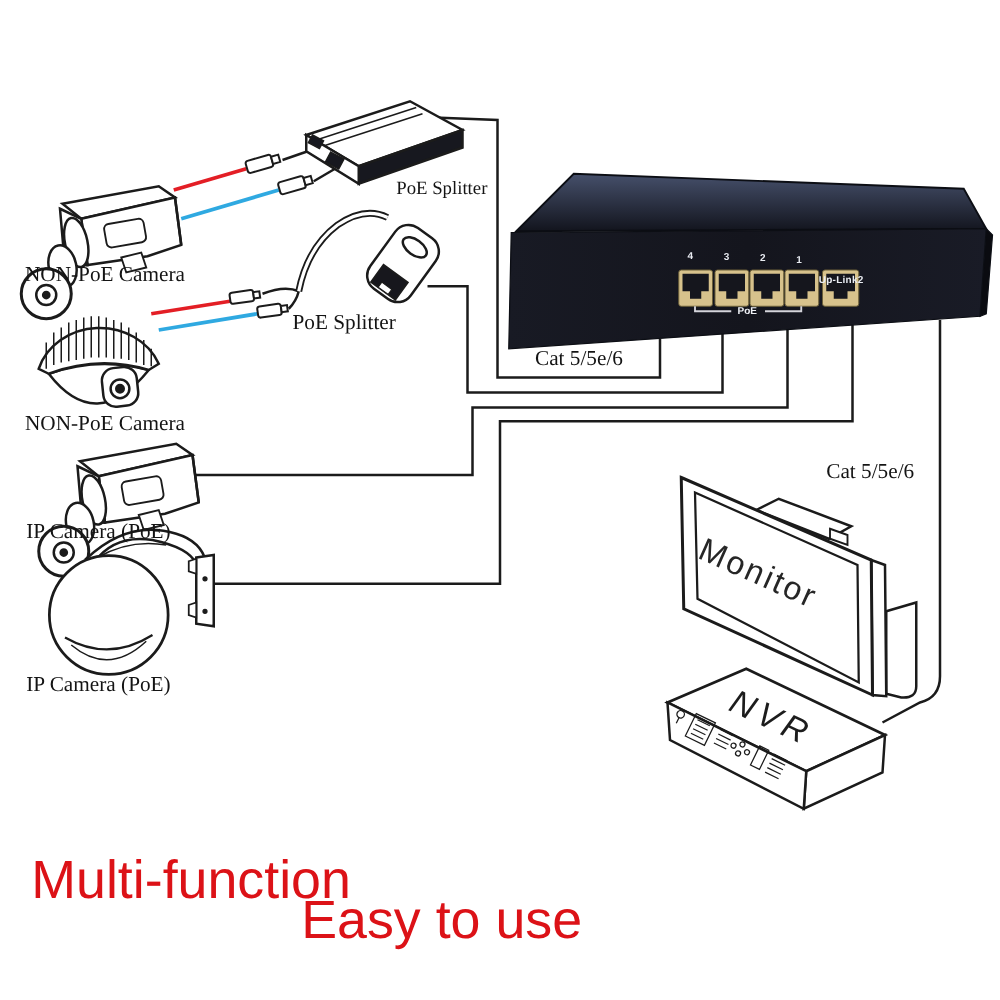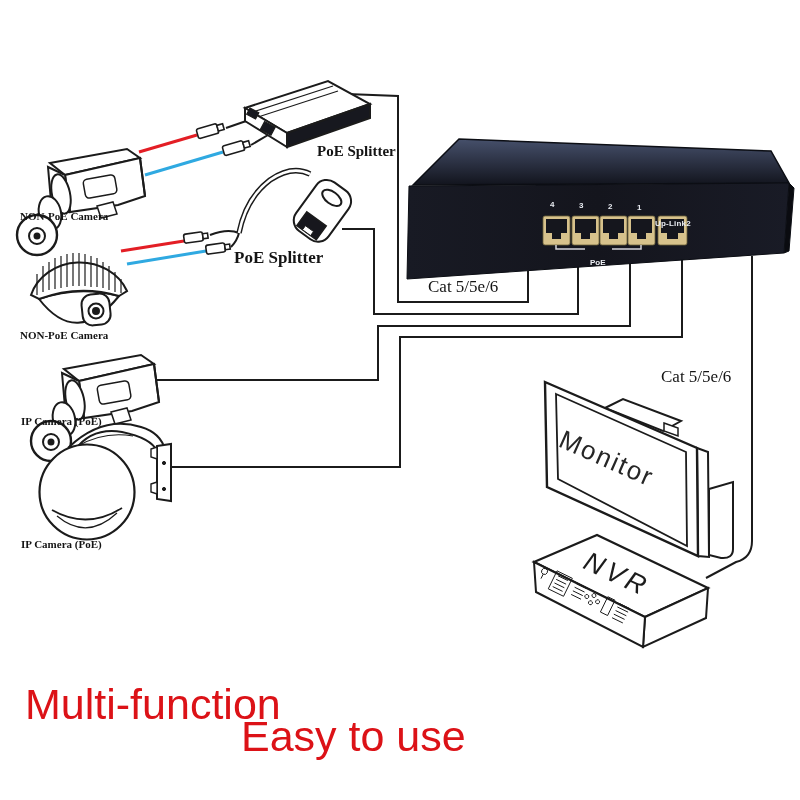--- a/index.html
+++ b/index.html
@@ -1,27 +1,27 @@
 <!DOCTYPE html>
 <html><head>
 <meta charset="utf-8">
 <style>
   html,body{margin:0;padding:0;background:#ffffff;}
   #canvas{position:relative;width:800px;height:800px;background:#ffffff;overflow:hidden;
           font-family:"Liberation Sans",sans-serif;}
   #lineart{position:absolute;left:0;top:0;width:800px;height:800px;}
-  .lbl{position:absolute;font-family:"Liberation Serif",serif;font-weight:700;
+  .lbl{position:absolute;font-family:"Liberation Serif",serif;font-weight:400;
        color:#141414;white-space:nowrap;}
-  .lbl-cam{font-size:11px;}
+  .lbl-cam{font-size:17px;}
   .lbl-split1{font-size:15px;}
   .lbl-split2{font-size:17px;}
   .lbl-cat{font-size:17px;font-weight:400;}
   .portlbl{position:absolute;font-size:8px;font-weight:700;color:#e9ecf2;
            letter-spacing:0.2px;white-space:nowrap;}
-  .poelbl{position:absolute;font-size:8px;font-weight:700;color:#eef0f5;white-space:nowrap;margin-top:14px;}
+  .poelbl{position:absolute;font-size:8px;font-weight:700;color:#eef0f5;white-space:nowrap;}
   .monitor-text{position:absolute;left:567px;top:424px;font-size:26px;color:#262626;
         letter-spacing:2px;transform:rotate(24deg);transform-origin:left top;white-space:nowrap;}
   .nvr-text{position:absolute;left:592px;top:546px;font-size:27px;font-style:italic;
         color:#1c1c1c;letter-spacing:4px;transform:rotate(25deg);transform-origin:left top;white-space:nowrap;}
   .footer-text{position:absolute;font-size:43px;color:#dc1217;white-space:nowrap;
         font-family:"Liberation Sans",sans-serif;}
   svg *{vector-effect:non-scaling-stroke;}
 </style>
 </head>
 <body>

